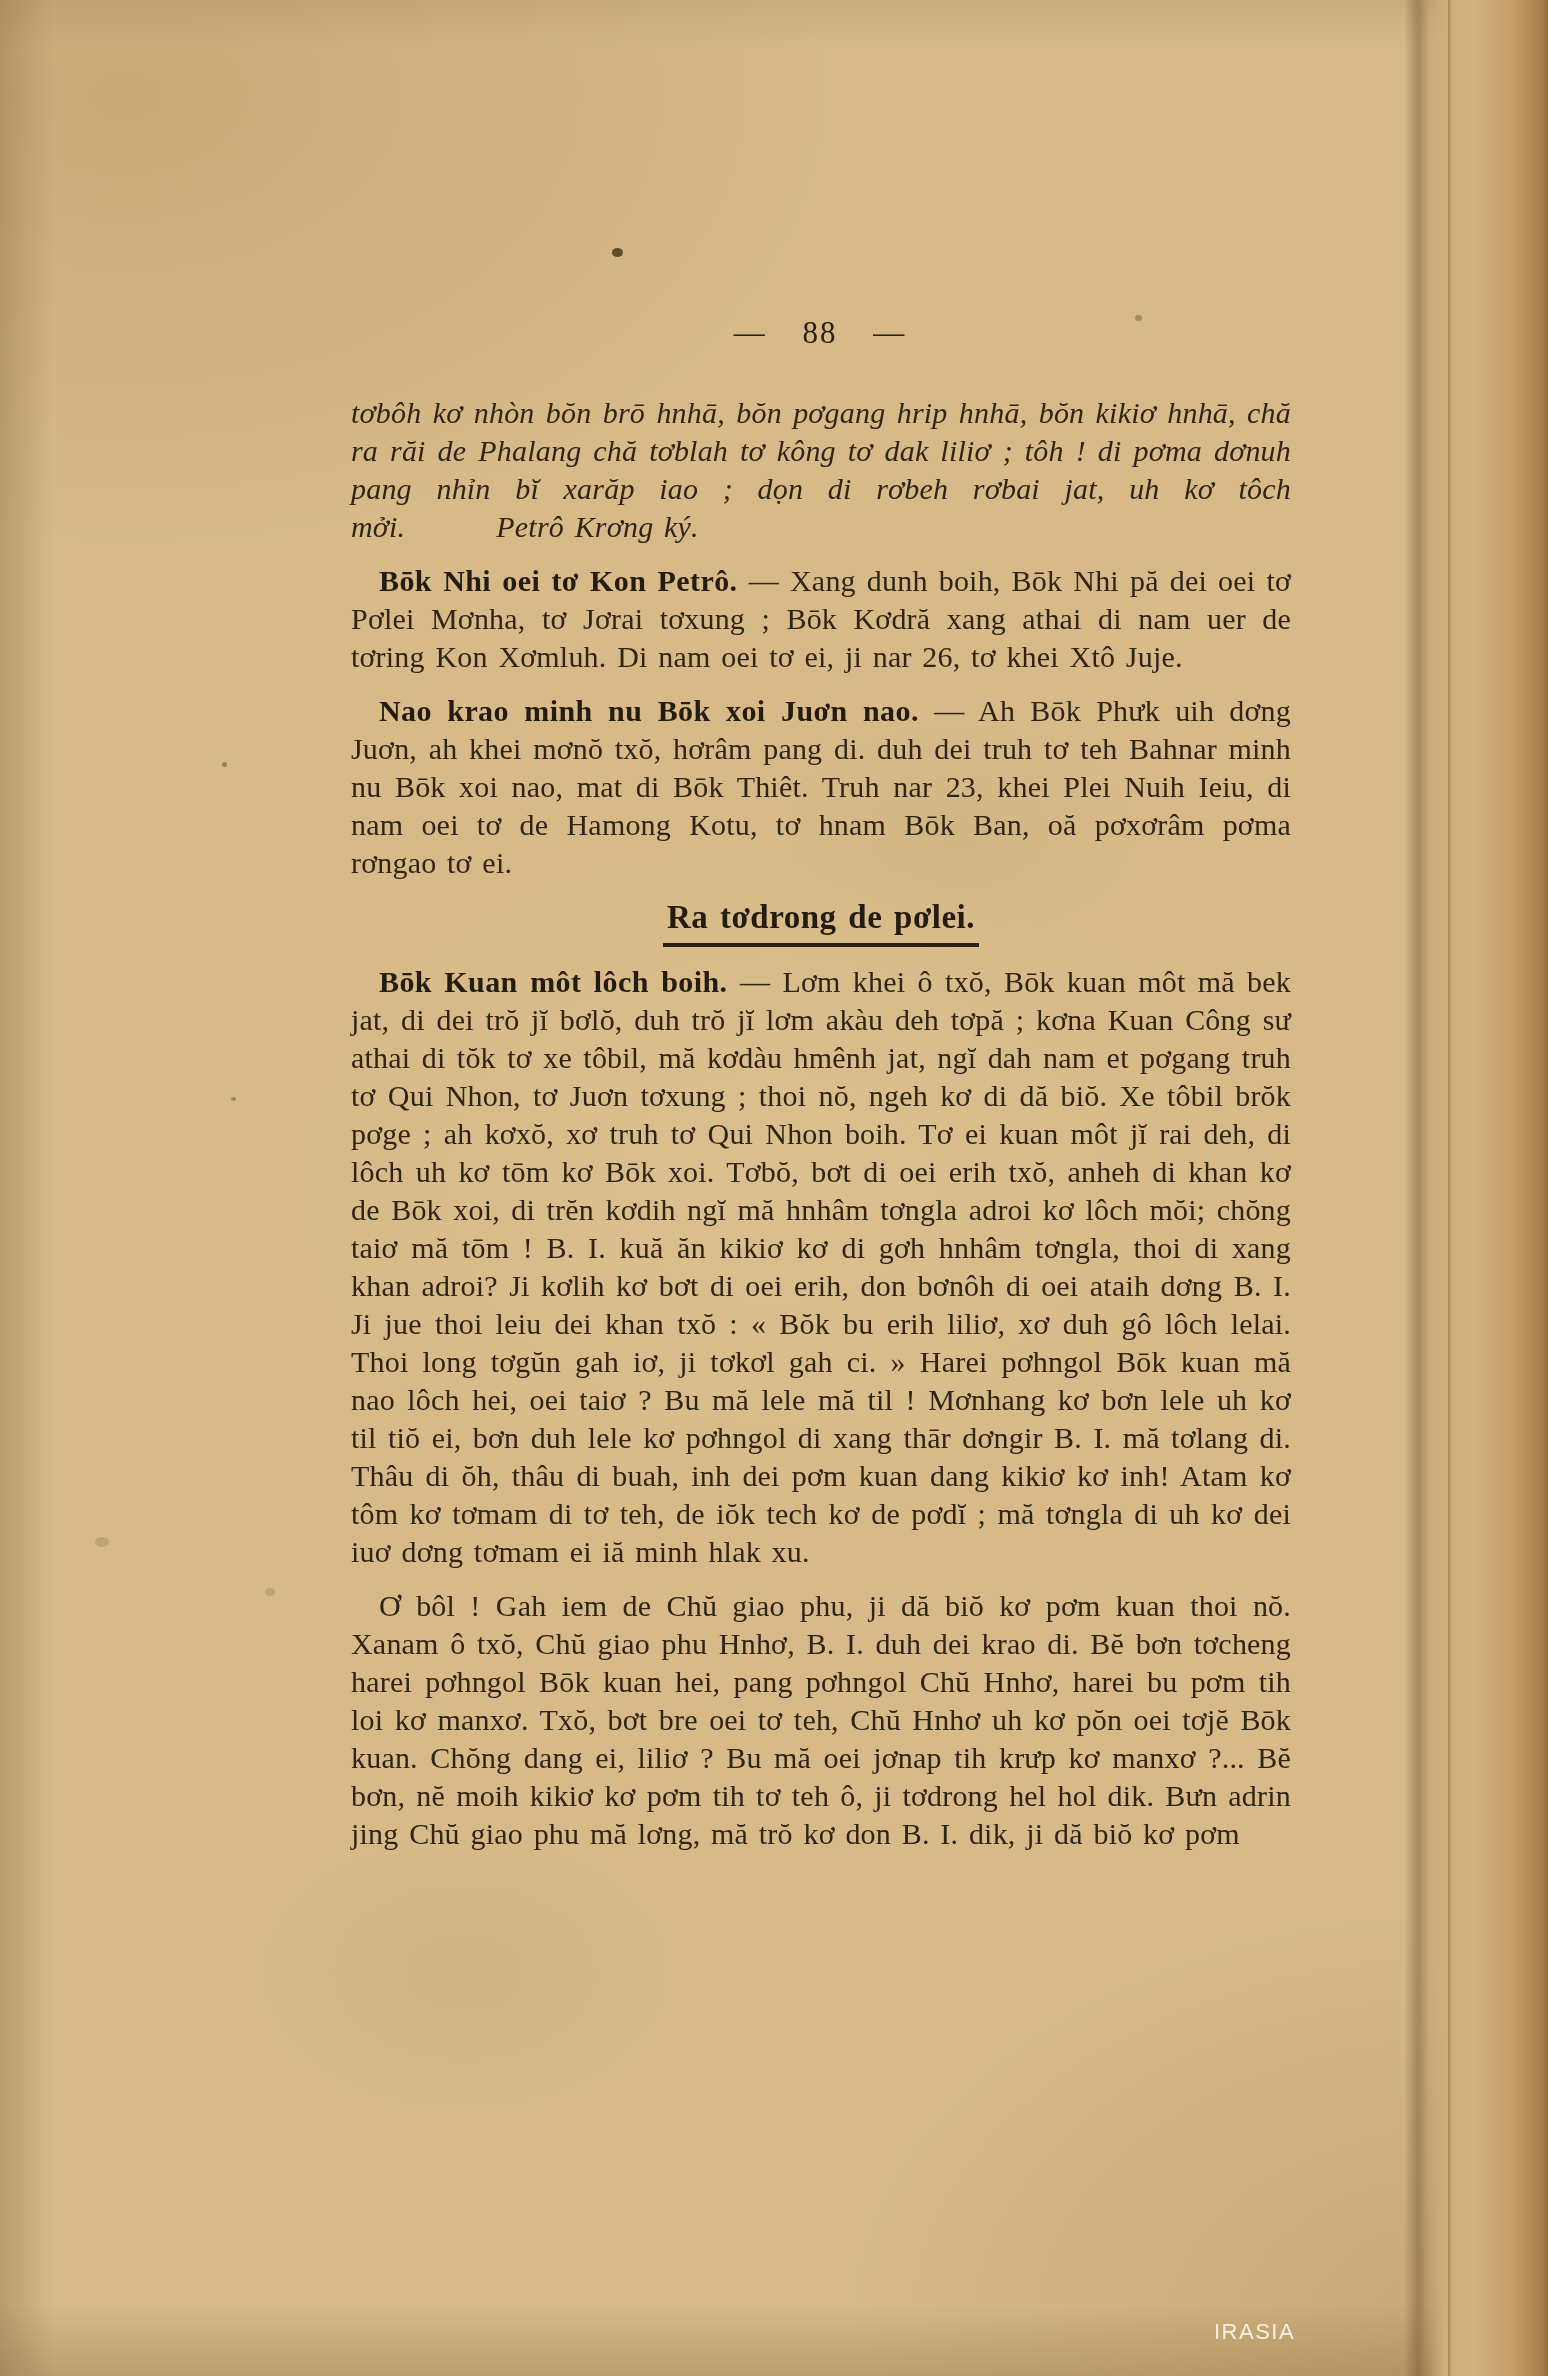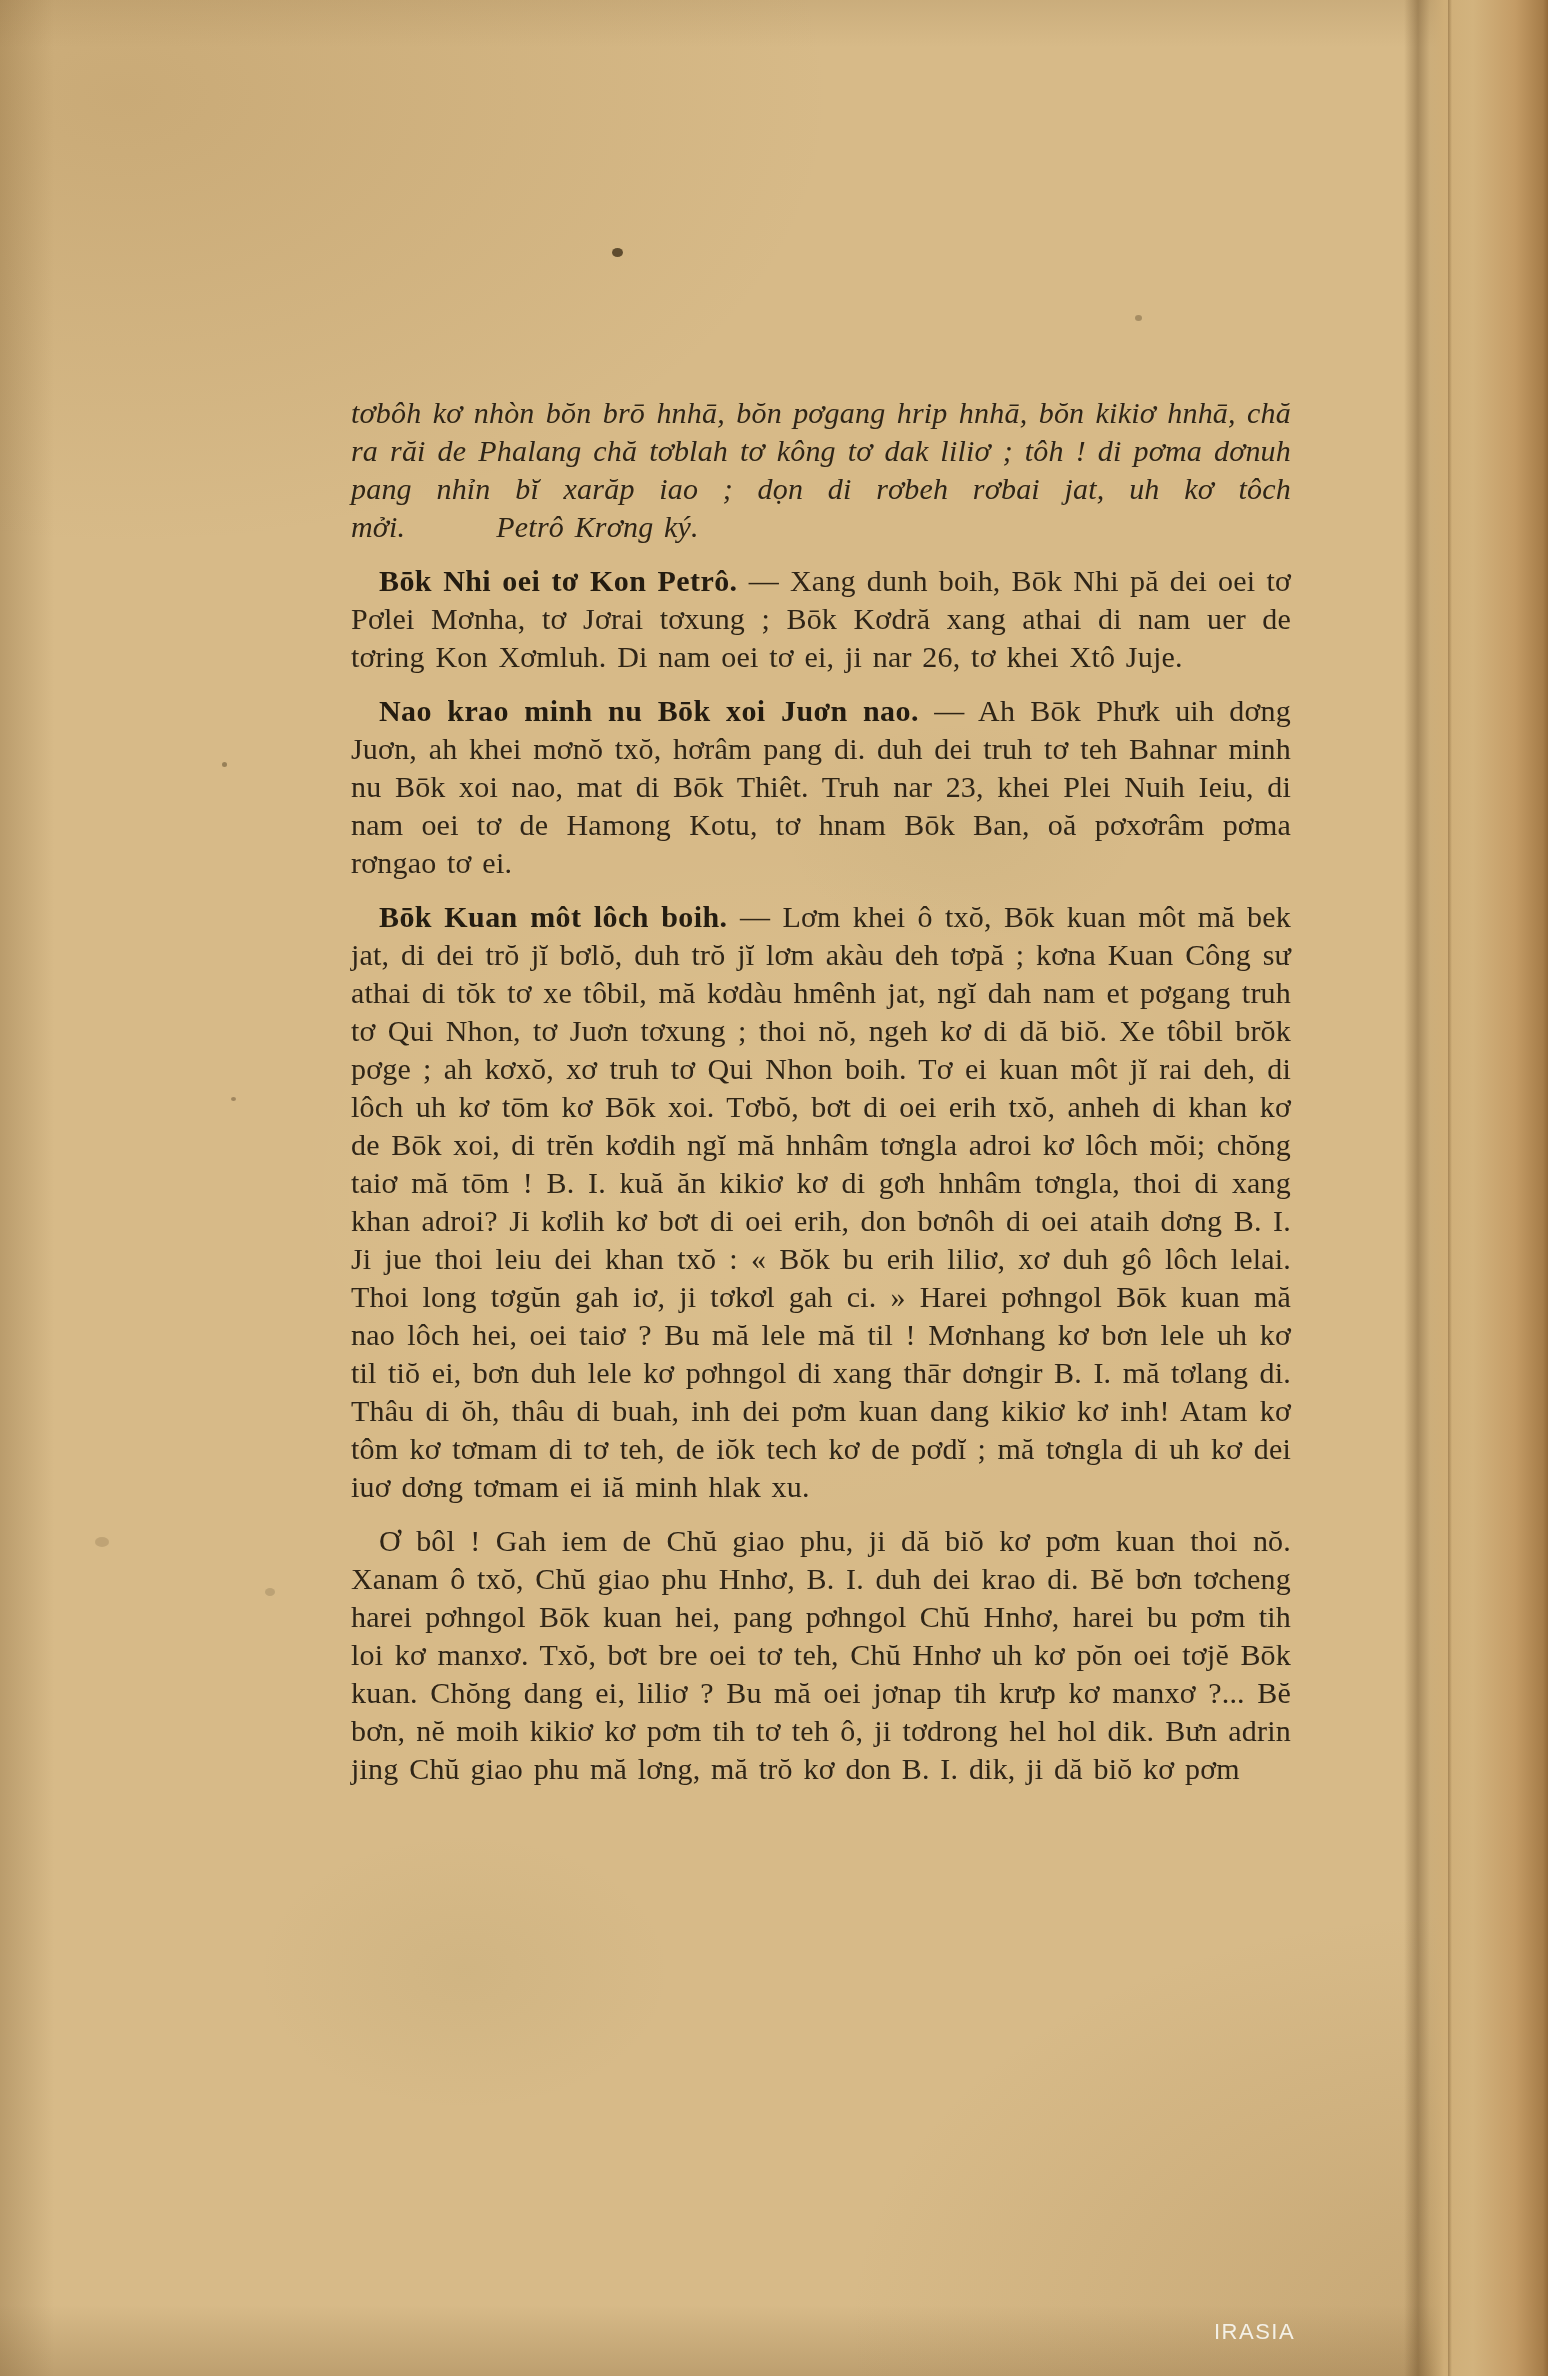--- a/index.html
+++ b/index.html
@@ -83,30 +83,32 @@
     <div class="crease"></div>
   </div>
 
   <div class="speck s1"></div>
   <div class="speck s2"></div>
   <div class="speck s3"></div>
   <div class="speck s4"></div>
   <div class="speck s5"></div>
   <div class="speck s6"></div>
 
+  <div class="pageno">— 88 —</div>
 
   <div class="content">
 
     <p class="quote"><span>tơbôh kơ nhòn bŏn brō hnhā, bŏn pơgang hrip hnhā, bŏn kikiơ hnhā, chă ra răi de Phalang chă tơblah tơ kông tơ dak liliơ ; tôh ! di pơma dơnuh pang nhỉn bĭ xarăp iao ; dọn di rơbeh rơbai jat, uh kơ tôch mởi.</span><span class="sig">Petrô Krơng ký.</span></p>
 
     <p class="para"><b>Bōk Nhi oei tơ Kon Petrô.</b><span>— Xang dunh boih, Bōk Nhi pă dei oei tơ Pơlei Mơnha, tơ Jơrai tơxung ; Bōk Kơdră xang athai di nam uer de tơring Kon Xơmluh. Di nam oei tơ ei, ji nar 26, tơ khei Xtô Juje.</span></p>
 
     <p class="para"><b>Nao krao minh nu Bōk xoi Juơn nao.</b><span>— Ah Bōk Phưk uih dơng Juơn, ah khei mơnŏ txŏ, hơrâm pang di. duh dei truh tơ teh Bahnar minh nu Bōk xoi nao, mat di Bōk Thiêt. Truh nar 23, khei Plei Nuih Ieiu, di nam oei tơ de Hamong Kotu, tơ hnam Bōk Ban, oă pơxơrâm pơma rơngao tơ ei.</span></p>
 
 
+    <p class="heading"><span class="heading-inner">Ra tơdrong de pơlei.</span></p>
 
     <p class="para"><b>Bōk Kuan môt lôch boih.</b><span>— Lơm khei ô txŏ, Bōk kuan môt mă bek jat, di dei trŏ jĭ bơlŏ, duh trŏ jĭ lơm akàu deh tơpă ; kơna Kuan Công sư athai di tŏk tơ xe tôbil, mă kơdàu hmênh jat, ngĭ dah nam et pơgang truh tơ Qui Nhon, tơ Juơn tơxung ; thoi nŏ, ngeh kơ di dă biŏ. Xe tôbil brŏk pơge ; ah kơxŏ, xơ truh tơ Qui Nhon boih. Tơ ei kuan môt jĭ rai deh, di lôch uh kơ tōm kơ Bōk xoi. Tơbŏ, bơt di oei erih txŏ, anheh di khan kơ de Bōk xoi, di trĕn kơdih ngĭ mă hnhâm tơngla adroi kơ lôch mŏi; chŏng taiơ mă tōm ! B. I. kuă ăn kikiơ kơ di gơh hnhâm tơngla, thoi di xang khan adroi? Ji kơlih kơ bơt di oei erih, don bơnôh di oei ataih dơng B. I. Ji jue thoi leiu dei khan txŏ : « Bŏk bu erih liliơ, xơ duh gô lôch lelai. Thoi long tơgŭn gah iơ, ji tơkơl gah ci. » Harei pơhngol Bōk kuan mă nao lôch hei, oei taiơ ? Bu mă lele mă til ! Mơnhang kơ bơn lele uh kơ til tiŏ ei, bơn duh lele kơ pơhngol di xang thār dơngir B. I. mă tơlang di. Thâu di ŏh, thâu di buah, inh dei pơm kuan dang kikiơ kơ inh! Atam kơ tôm kơ tơmam di tơ teh, de iŏk tech kơ de pơdĭ ; mă tơngla di uh kơ dei iuơ dơng tơmam ei iă minh hlak xu.</span></p>
 
     <p class="para"><b></b><span>Ơ bôl ! Gah iem de Chŭ giao phu, ji dă biŏ kơ pơm kuan thoi nŏ. Xanam ô txŏ, Chŭ giao phu Hnhơ, B. I. duh dei krao di. Bĕ bơn tơcheng harei pơhngol Bōk kuan hei, pang pơhngol Chŭ Hnhơ, harei bu pơm tih loi kơ manxơ. Txŏ, bơt bre oei tơ teh, Chŭ Hnhơ uh kơ pŏn oei tơjĕ Bōk kuan. Chŏng dang ei, liliơ ? Bu mă oei jơnap tih krưp kơ manxơ ?... Bĕ bơn, nĕ moih kikiơ kơ pơm tih tơ teh ô, ji tơdrong hel hol dik. Bưn adrin jing Chŭ giao phu mă lơng, mă trŏ kơ don B. I. dik, ji dă biŏ kơ pơm</span></p>
 
   </div>
 
   <div class="watermark">IRASIA</div>
 
 </div>

